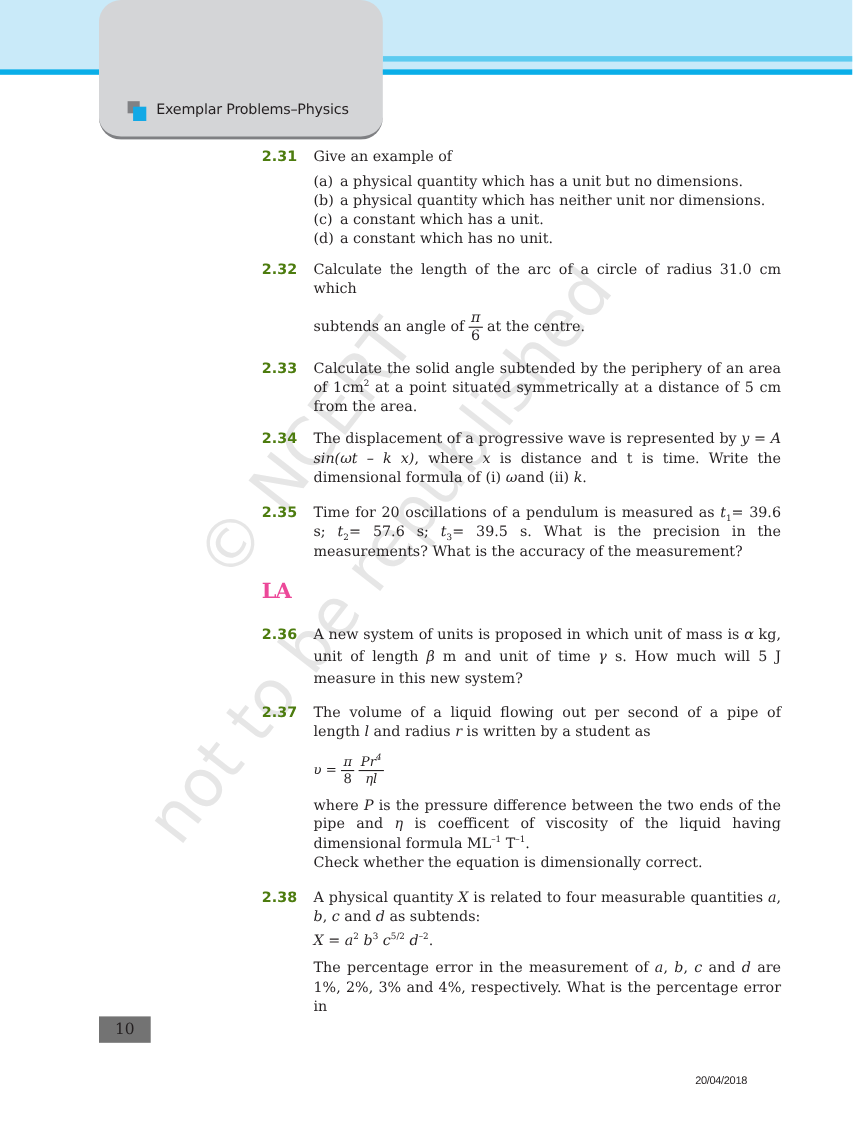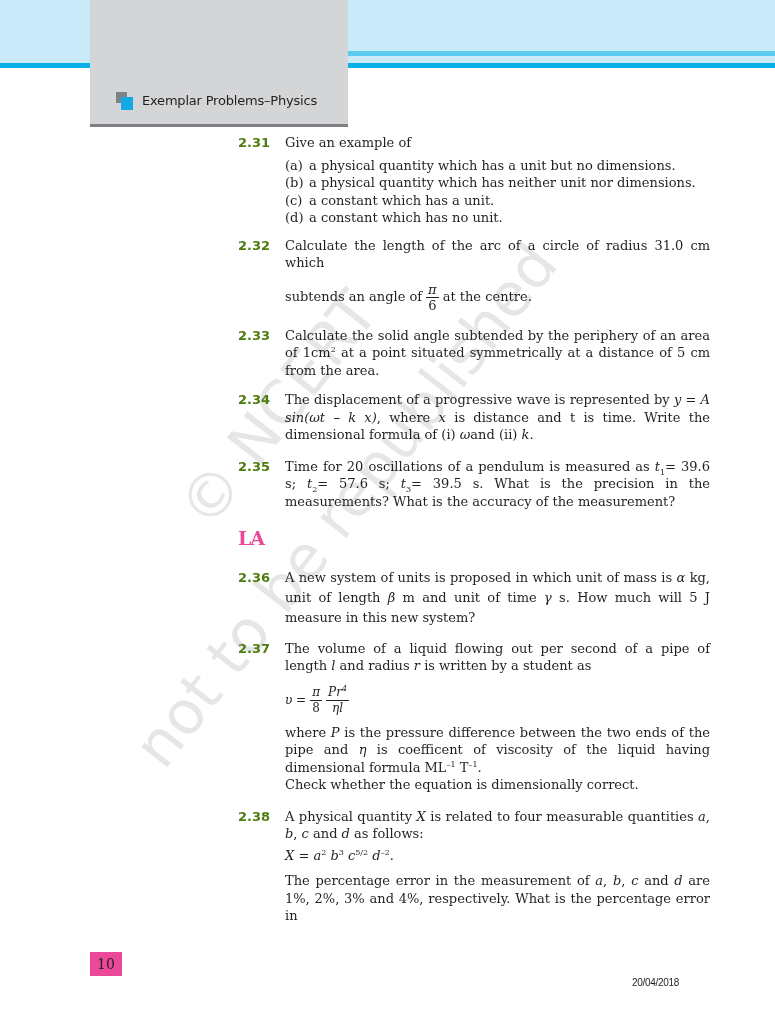--- a/index.html
+++ b/index.html
@@ -3,41 +3,41 @@
 <meta charset="utf-8">
 <style>
   * { box-sizing: border-box; margin: 0; padding: 0; }
   html, body { width: 775px; height: 1024px; background: #ffffff; overflow: hidden; }
   body { position: relative; font-family: "DejaVu Serif", "Liberation Serif", serif; color: #231f20; }
 
   .top-band { position: absolute; left: 0; top: 0; width: 775px; height: 63px; background: #c9eaf9; }
   .stripe-mid { position: absolute; left: 348px; top: 51px; width: 427px; height: 5px; background: #5ccbf0; }
   .stripe-main { position: absolute; left: 0; top: 63px; width: 775px; height: 5px; background: #0aaee8; }
 
-  .header-box { position: absolute; left: 90px; top: 0; width: 258px; height: 127px; background: #d4d5d7; border-bottom: 3px solid #7f8083; }
+  .header-box { position: absolute; left: 90px; top: 0; width: 258px; height: 127px; background: #d4d5d7; border-bottom: 3px solid #7f8083; border-radius: 20px; }
   .header-icon { position: absolute; left: 26px; top: 92px; width: 18px; height: 18px; }
   .header-icon .sq-grey { position: absolute; left: 0; top: 0; width: 11px; height: 11px; background: #808184; }
   .header-icon .sq-blue { position: absolute; left: 5px; top: 5px; width: 12px; height: 13px; background: #12a9e6; }
   .header-title { position: absolute; left: 52px; top: 93px; font-family: "DejaVu Sans", "Liberation Sans", sans-serif; font-size: 13px; color: #231f20; letter-spacing: -0.2px; white-space: nowrap; }
 
   .content { position: absolute; left: 238px; top: 134px; width: 472px; font-size: 13px; line-height: 17.5px; }
   .q { position: relative; padding-left: 47px; margin-bottom: 10px; }
   .q .num { position: absolute; left: 0; top: 0; font-family: "DejaVu Sans", "Liberation Sans", sans-serif; font-weight: bold; font-size: 13px; color: #4d7c0f; }
   .q p { text-align: justify; }
   .sub { display: flex; }
   .sub .lbl { width: 24px; flex: none; }
   .it { font-style: italic; }
   sup, sub { font-size: 8px; line-height: 0; }
   .frac { display: inline-block; vertical-align: middle; text-align: center; margin: 0 4px; line-height: 15px; }
   .frac .numr { display: block; border-bottom: 1px solid #231f20; font-style: italic; padding: 0 2px; }
   .frac .den { display: block; padding: 0 2px; }
 
   .section-heading { font-family: "DejaVu Serif", serif; font-weight: bold; font-size: 19px; color: #ec4899; margin: 20px 0 20px 0; letter-spacing: -1px; }
 
-  .page-num { position: absolute; left: 90px; top: 952px; width: 32px; height: 24px; background: #ec4899; font-size: 14px; line-height: 24px; text-align: center; color: #231f20; }
+  .page-num { position: absolute; left: 90px; top: 924px; width: 47px; height: 24px; background: #737373; font-size: 14px; line-height: 24px; text-align: center; color: #231f20; }
   .date-stamp { position: absolute; left: 632px; top: 977px; font-family: "Liberation Sans", sans-serif; font-size: 10px; color: #231f20; letter-spacing: -0.3px; }
 
   .watermark { position: absolute; pointer-events: none; color: rgba(200,200,200,0.45); font-family: "DejaVu Sans", "Liberation Sans", sans-serif; white-space: nowrap; transform-origin: left bottom; }
   .wm1 { left: 220px; top: 470px; font-size: 60px; transform: rotate(-52deg); }
   .wm2 { left: 175px; top: 710px; font-size: 60px; transform: rotate(-52deg); }
 </style>
 </head>
 <body>
 
 <div class="top-band"></div>
@@ -113,21 +113,21 @@
     <p><span>The volume of a liquid flowing out per second of a pipe of length </span><span class="it">l</span><span> and radius </span><span class="it">r</span><span> is written by a student as</span></p>
     <div style="margin:10px 0 8px 0; font-size:12px;">
       <span class="it">υ =</span><span class="frac"><span class="numr">π</span><span class="den">8</span></span><span class="frac" style="margin-left:0;"><span class="numr"><span>Pr</span><sup>4</sup></span><span class="den it">ηl</span></span>
     </div>
     <p><span>where </span><span class="it">P</span><span> is the pressure difference between the two ends of the pipe and </span><span class="it">η</span><span>  is coefficent of viscosity of the liquid having dimensional formula ML</span><sup>–1</sup><span> T</span><sup>–1</sup><span>.</span></p>
     <p>Check whether the equation is dimensionally correct.</p>
   </div>
 
   <div class="q">
     <span class="num">2.38</span>
-    <p><span>A physical quantity </span><span class="it">X</span><span> is related to four measurable quantities </span><span class="it">a</span><span>, </span><span class="it">b</span><span>, </span><span class="it">c</span><span> and </span><span class="it">d</span><span> as follows:</span></p>
+    <p><span>A physical quantity </span><span class="it">X</span><span> is related to four measurable quantities </span><span class="it">a</span><span>, </span><span class="it">b</span><span>, </span><span class="it">c</span><span> and </span><span class="it">d</span><span> as subtends:</span></p>
     <p style="margin:4px 0 8px 0;"><span class="it">X</span><span> = </span><span class="it">a</span><sup>2</sup><span class="it"> b</span><sup>3</sup><span class="it"> c</span><sup>5/2</sup><span class="it"> d</span><sup>–2</sup><span>.</span></p>
     <p><span>The percentage error in the measurement of </span><span class="it">a</span><span>, </span><span class="it">b</span><span>, </span><span class="it">c</span><span> and </span><span class="it">d</span><span> are 1%, 2%, 3% and 4%, respectively. What is the percentage error in</span></p>
   </div>
 
 </div>
 
 <div class="page-num">10</div>
 <div class="date-stamp">20/04/2018</div>
 
 </body></html>

